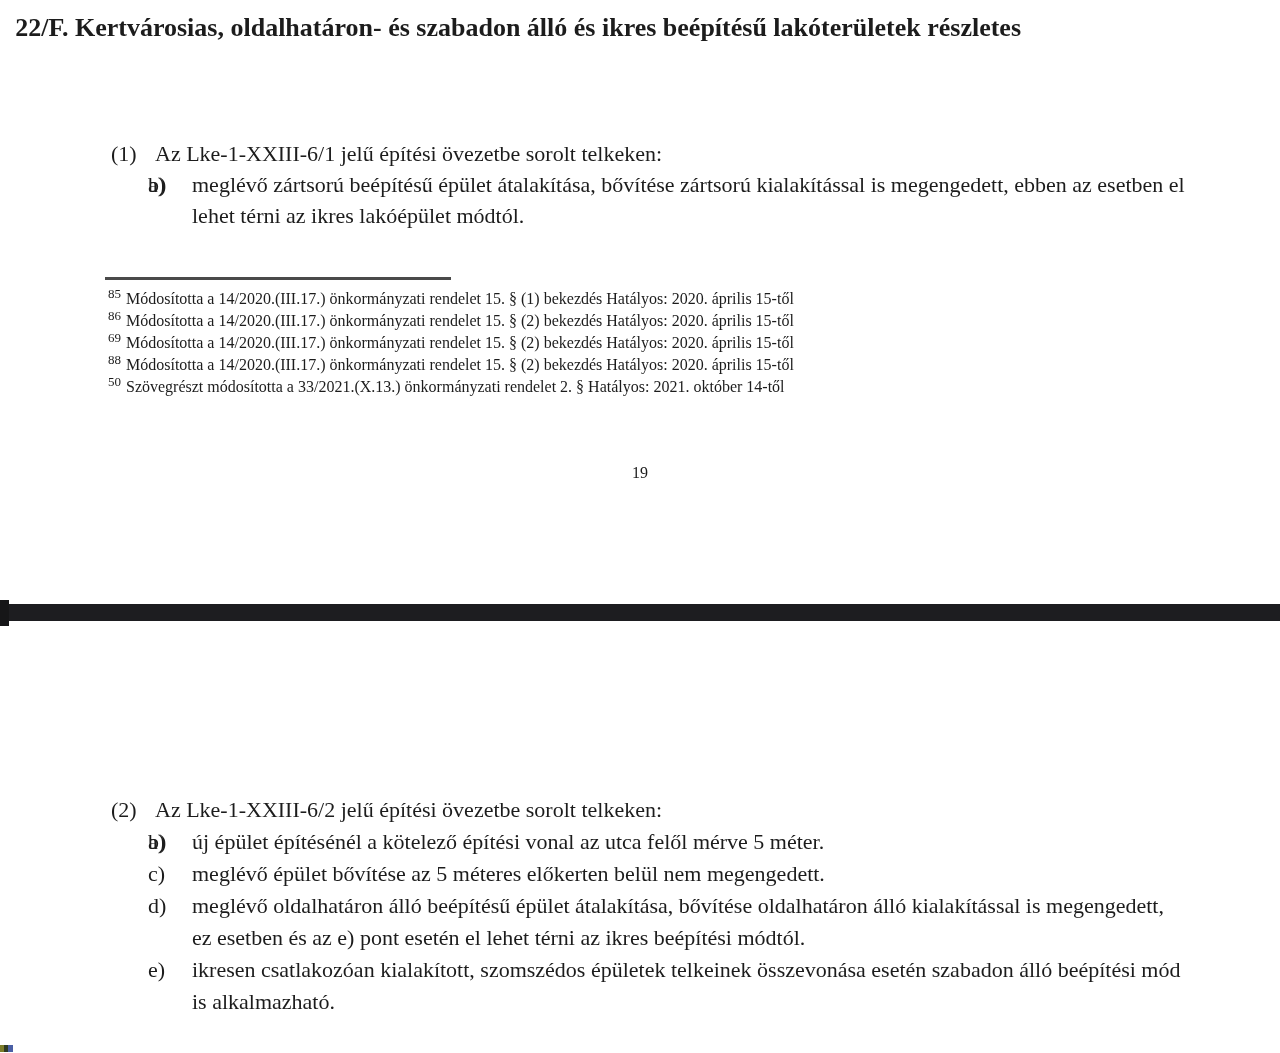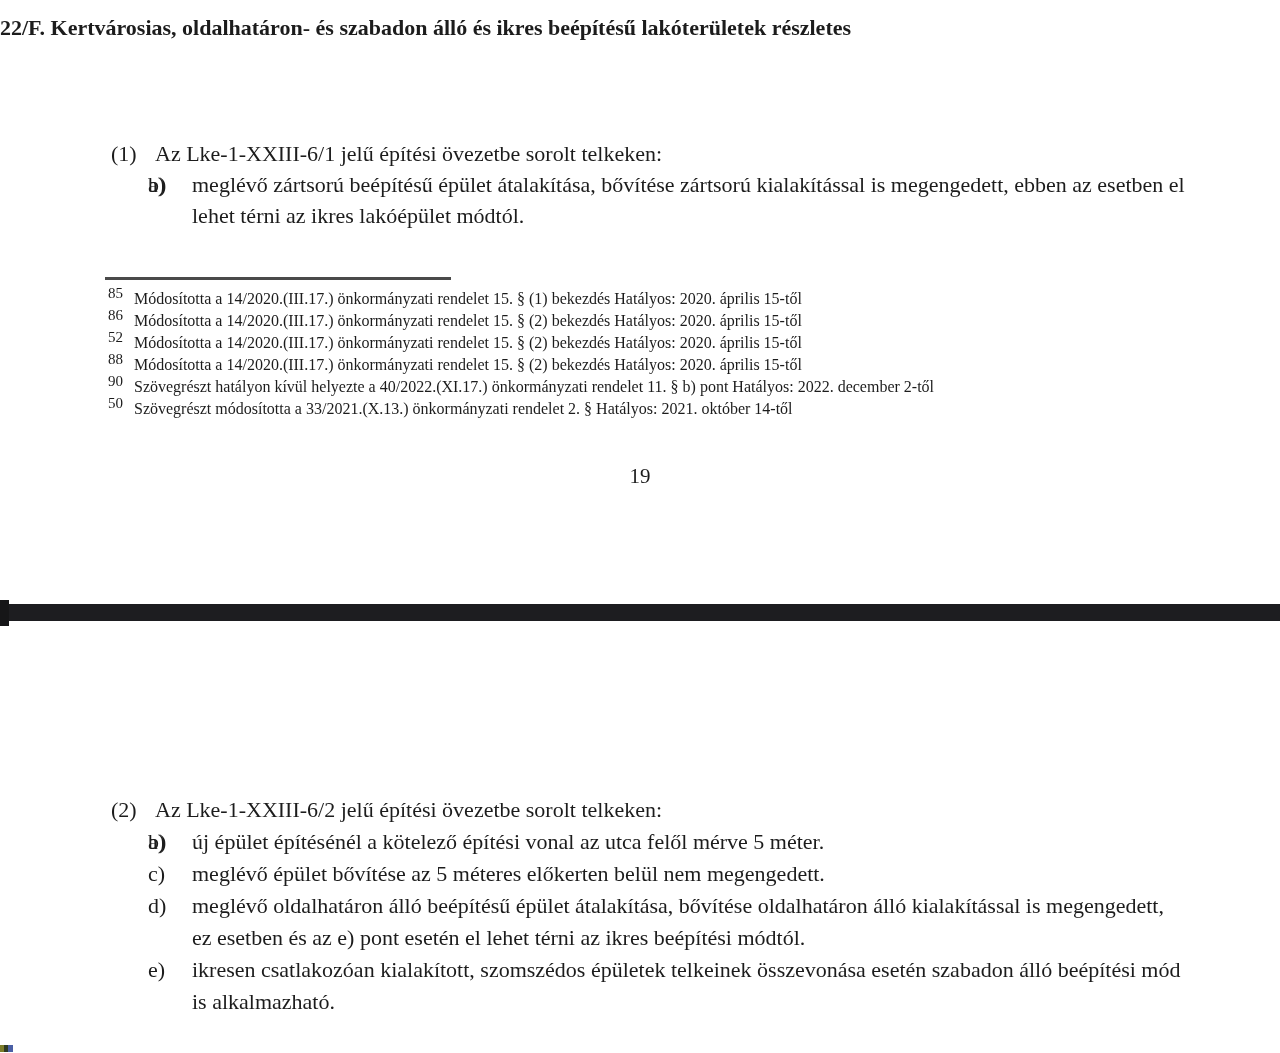--- a/index.html
+++ b/index.html
@@ -16,23 +16,23 @@
     background: #ffffff;
     overflow: hidden;
   }
 
   
   .title-block {
     position: absolute;
     top: 12px;
     left: 0;
     width: 1021px;
-    text-align: left;
+    text-align: right;
     font-weight: bold;
-    font-size: 22px;
+    font-size: 26px;
     line-height: 32px;
   }
 
   
   .para {
     position: absolute;
     left: 111px;
     width: 1075px;
     font-size: 22px;
     line-height: 31px;
@@ -68,34 +68,34 @@
   }
   .footnotes {
     position: absolute;
     top: 288px;
     left: 108px;
     width: 1080px;
     font-size: 16px;
     line-height: 22px;
   }
   .fn sup {
-    font-size: 15px;
+    font-size: 13px;
     line-height: 0;
     vertical-align: super;
-    margin-right: 11px;
+    margin-right: 5px;
   }
 
   
   .page-number {
     position: absolute;
     top: 464px;
     left: 0;
     width: 1280px;
     text-align: center;
-    font-size: 21px;
+    font-size: 16px;
   }
 
   
   .page-divider {
     position: absolute;
     top: 604px;
     left: 0;
     width: 1280px;
     height: 17px;
     background: #1d1d20;
@@ -145,27 +145,24 @@
   <div class="footnote-rule"></div>
 
   <section class="footnotes">
     <div class="fn">
       <sup>85</sup><span>Módosította a 14/2020.(III.17.) önkormányzati rendelet 15. § (1) bekezdés Hatályos: 2020. április 15-től</span>
     </div>
     <div class="fn">
       <sup>86</sup><span>Módosította a 14/2020.(III.17.) önkormányzati rendelet 15. § (2) bekezdés Hatályos: 2020. április 15-től</span>
     </div>
     <div class="fn">
-      <sup>52</sup><span>Módosította a 14/2020.(III.17.) önkormányzati rendelet 15. § (2) bekezdés Hatályos: 2020. április 15-től</span>
+      <sup>69</sup><span>Módosította a 14/2020.(III.17.) önkormányzati rendelet 15. § (2) bekezdés Hatályos: 2020. április 15-től</span>
     </div>
     <div class="fn">
       <sup>88</sup><span>Módosította a 14/2020.(III.17.) önkormányzati rendelet 15. § (2) bekezdés Hatályos: 2020. április 15-től</span>
-    </div>
-    <div class="fn">
-      <sup>90</sup><span>Szövegrészt hatályon kívül helyezte a 40/2022.(XI.17.) önkormányzati rendelet 11. § b) pont Hatályos: 2022. december 2-től</span>
     </div>
     <div class="fn">
       <sup>50</sup><span>Szövegrészt módosította a 33/2021.(X.13.) önkormányzati rendelet 2. § Hatályos: 2021. október 14-től</span>
     </div>
   </section>
 
   <div class="page-number">19</div>
 
   <div class="page-divider"></div>
   <div class="page-divider-notch"></div>

